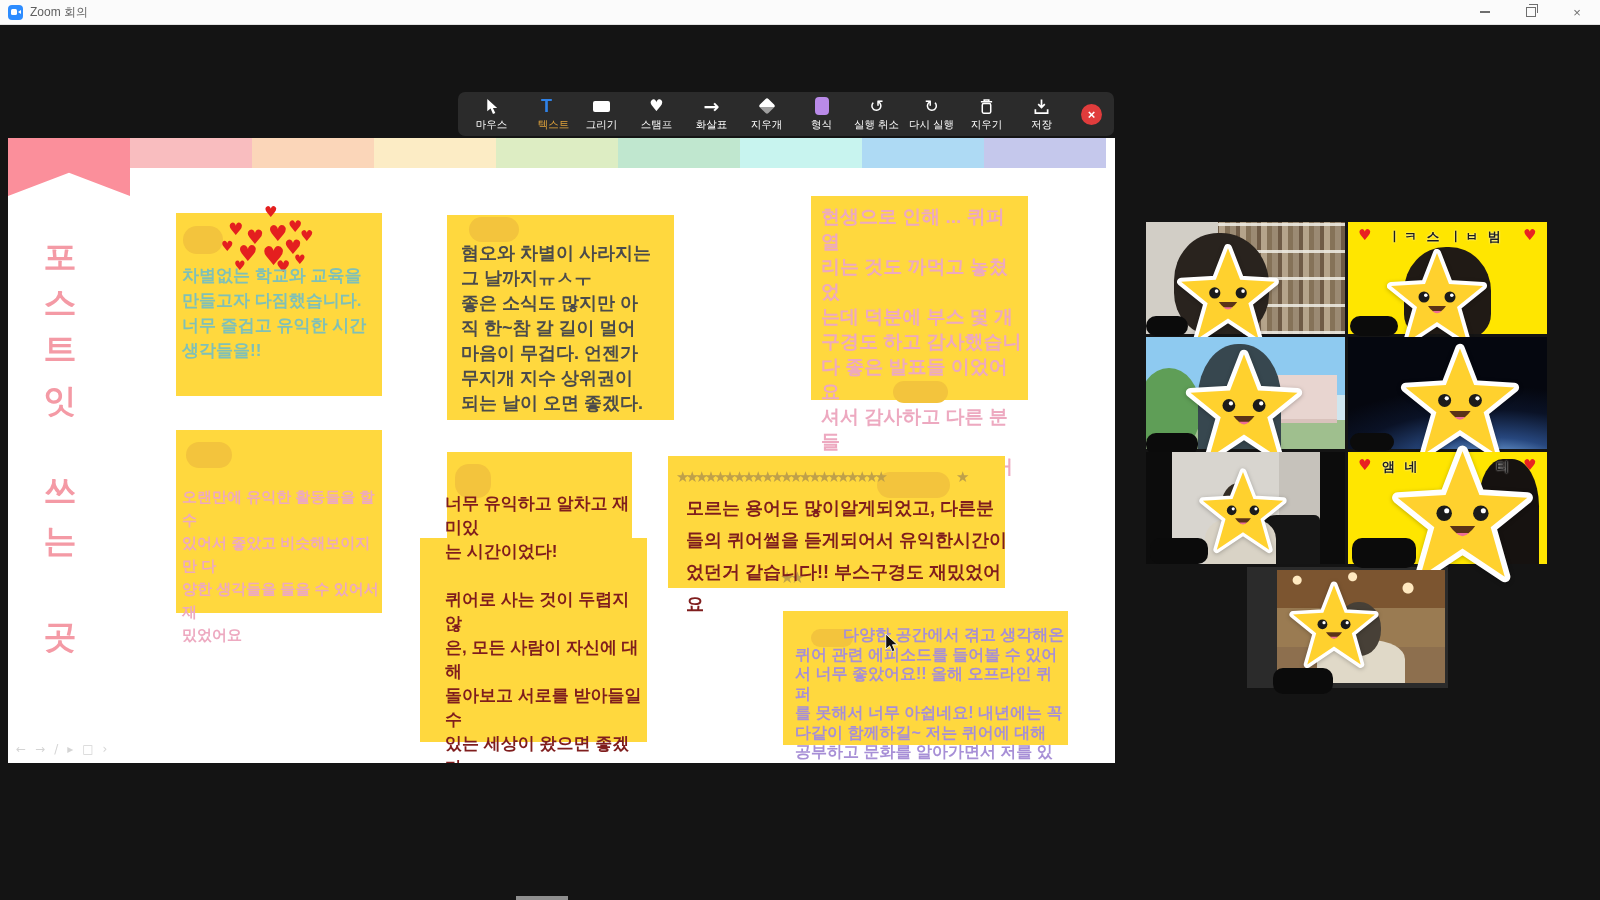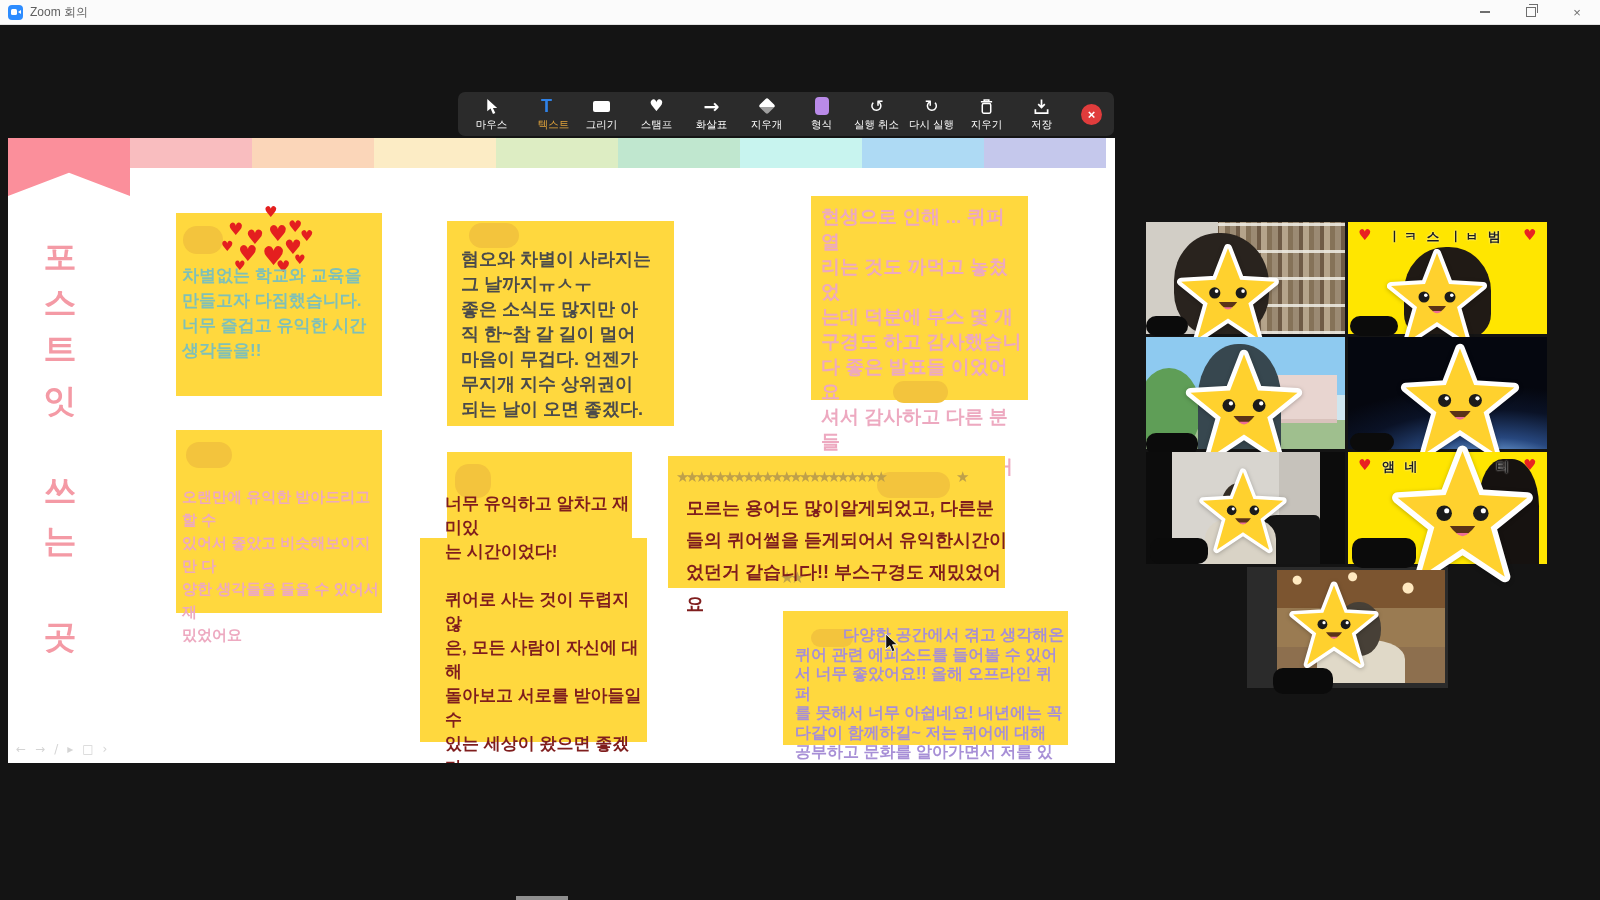--- a/index.html
+++ b/index.html
@@ -224,21 +224,21 @@
           <span class="heart" style="left: 108px; top: 24px; position: absolute; font-size: 20px;">♥</span>
           <span class="heart" style="left: 124px; top: 16px; position: absolute; font-size: 15px;">♥</span>
           <span class="heart" style="left: 58px; top: 46px; position: absolute; font-size: 13px;">♥</span>
           <span class="heart" style="left: 100px; top: 46px; position: absolute; font-size: 16px;">♥</span>
           <span class="heart" style="left: 118px; top: 40px; position: absolute; font-size: 13px;">♥</span>
           <div class="note-text" style="left: 6px; top: 50px; width: 198px; position: absolute; font-size: 17px; line-height: 25px; color: rgb(127, 192, 184);">차별없는 학교와 교육을
 만들고자 다짐했습니다.
 너무 즐겁고 유익한 시간
 생각들을!!</div>
         </div>
-        <div class="note" style="left: 439px; top: 83px; width: 1px; height: 1px; position: absolute;">
+        <div class="note" style="left: 439px; top: 77px; width: 1px; height: 1px; position: absolute;">
           <div class="note-rect" style="left: 0px; top: 0px; width: 227px; height: 205px; position: absolute; background: rgb(255, 216, 62);"></div>
           <div class="note-blob" style="left: 22px; top: 2px; width: 50px; height: 25px; position: absolute;"></div>
           <div class="note-text" style="left: 14px; top: 26px; width: 210px; position: absolute; font-size: 18px; line-height: 25px; color: rgb(75, 75, 75);">혐오와 차별이 사라지는
 그 날까지ㅠㅅㅜ
 좋은 소식도 많지만 아
 직 한~참 갈 길이 멀어
 마음이 무겁다. 언젠가
 무지개 지수 상위권이
 되는 날이 오면 좋겠다.</div>
         </div>
@@ -250,21 +250,21 @@
 는데 덕분에 부스 몇 개
 구경도 하고 감사했습니
 다 좋은 발표들 이었어요
 셔서 감사하고 다른 분들
 얘기 듣는 거 너무 즐거웠
 습니다 ~~~</div>
         </div>
         <div class="note" style="left: 168px; top: 292px; width: 1px; height: 1px; position: absolute;">
           <div class="note-rect" style="left: 0px; top: 0px; width: 206px; height: 183px; position: absolute; background: rgb(255, 216, 62);"></div>
           <div class="note-blob" style="left: 10px; top: 12px; width: 46px; height: 26px; position: absolute;"></div>
-          <div class="note-text" style="left: 6px; top: 55px; width: 198px; position: absolute; font-size: 15px; line-height: 23px; color: rgb(237, 169, 192);">오랜만에 유익한 받아드리고 할 수
+          <div class="note-text" style="left: 6px; top: 55px; width: 198px; position: absolute; font-size: 15px; line-height: 23px; color: rgb(237, 169, 192);">오랜만에 유익한 활동들을 할 수
 있어서 좋았고 비슷해보이지만 다
 양한 생각들을 들을 수 있어서 재
 밌었어요</div>
         </div>
         <div class="note" style="left: 412px; top: 314px; width: 1px; height: 1px; position: absolute;">
           <div class="note-rect" style="left: 27px; top: 0px; width: 185px; height: 86px; position: absolute; background: rgb(255, 216, 62);"></div>
           <div class="note-rect" style="left: 0px; top: 86px; width: 227px; height: 204px; position: absolute; background: rgb(255, 216, 62);"></div>
           <div class="note-blob" style="left: 35px; top: 12px; width: 36px; height: 34px; position: absolute;"></div>
           <div class="note-text" style="left: 25px; top: 40px; width: 200px; position: absolute; font-size: 17px; line-height: 24px; color: #7f1d1d;">너무 유익하고 알차고 재미있
 는 시간이었다!

